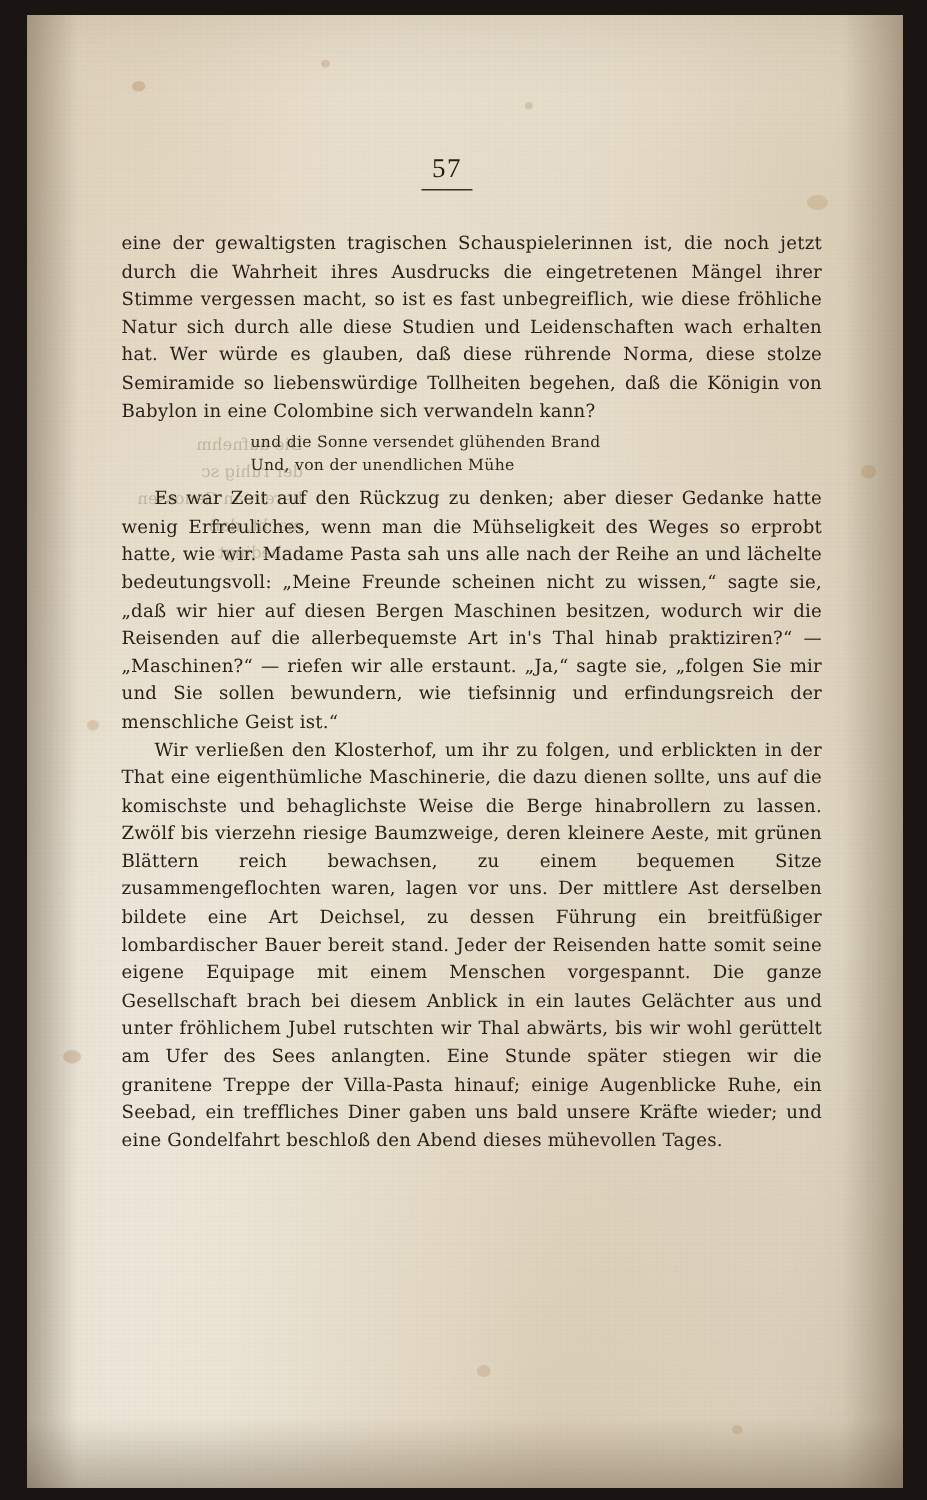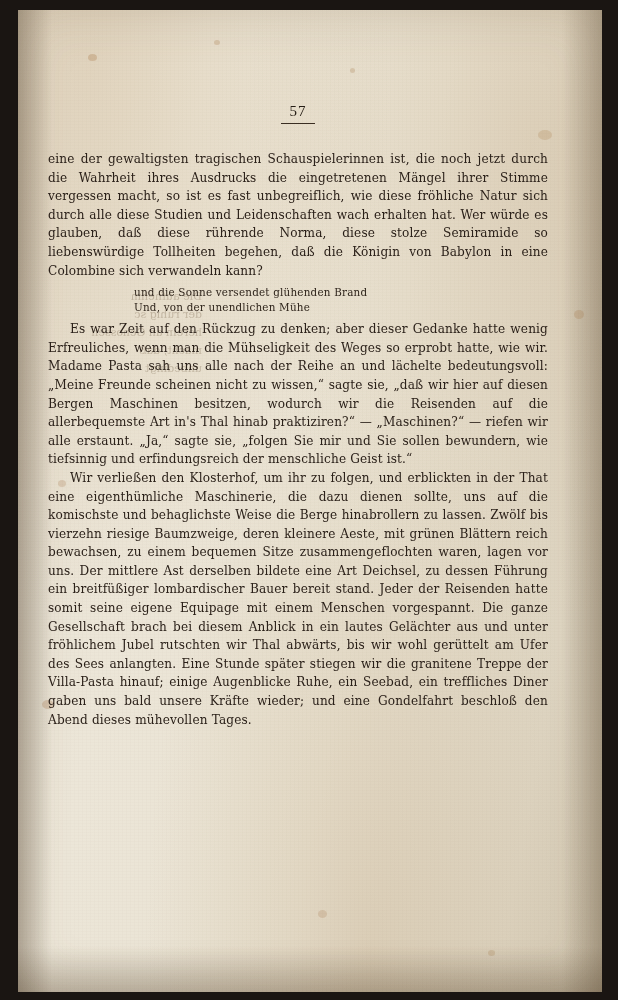--- a/index.html
+++ b/index.html
@@ -75,36 +75,37 @@
     width: 500px;
   }
 
   .folio-wrap {
     text-align: center;
     margin-bottom: 26px;
   }
   .folio {
     display: inline-block;
     font-family: "Liberation Serif", serif;
-    font-size: 15px;
+    font-size: 18px;
     color: #241c14;
     letter-spacing: 1px;
     padding-bottom: 3px;
     border-bottom: 1px solid #3a2e22;
     width: 34px;
   }
 
   .body-text {
     font-family: "DejaVu Serif", "Liberation Serif", serif;
     font-size: 12.1px;
     line-height: 18.6px;
     color: #2a2019;
     text-align: justify;
     text-justify: inter-word;
     letter-spacing: 0.15px;
+    margin-left: 33px;
     -webkit-font-smoothing: none;
   }
   .body-text p {
     margin: 0;
     text-indent: 22px;
   }
   .body-text p.noindent { text-indent: 0; }
 
   .verse {
     margin: 5px 0 6px 0;

